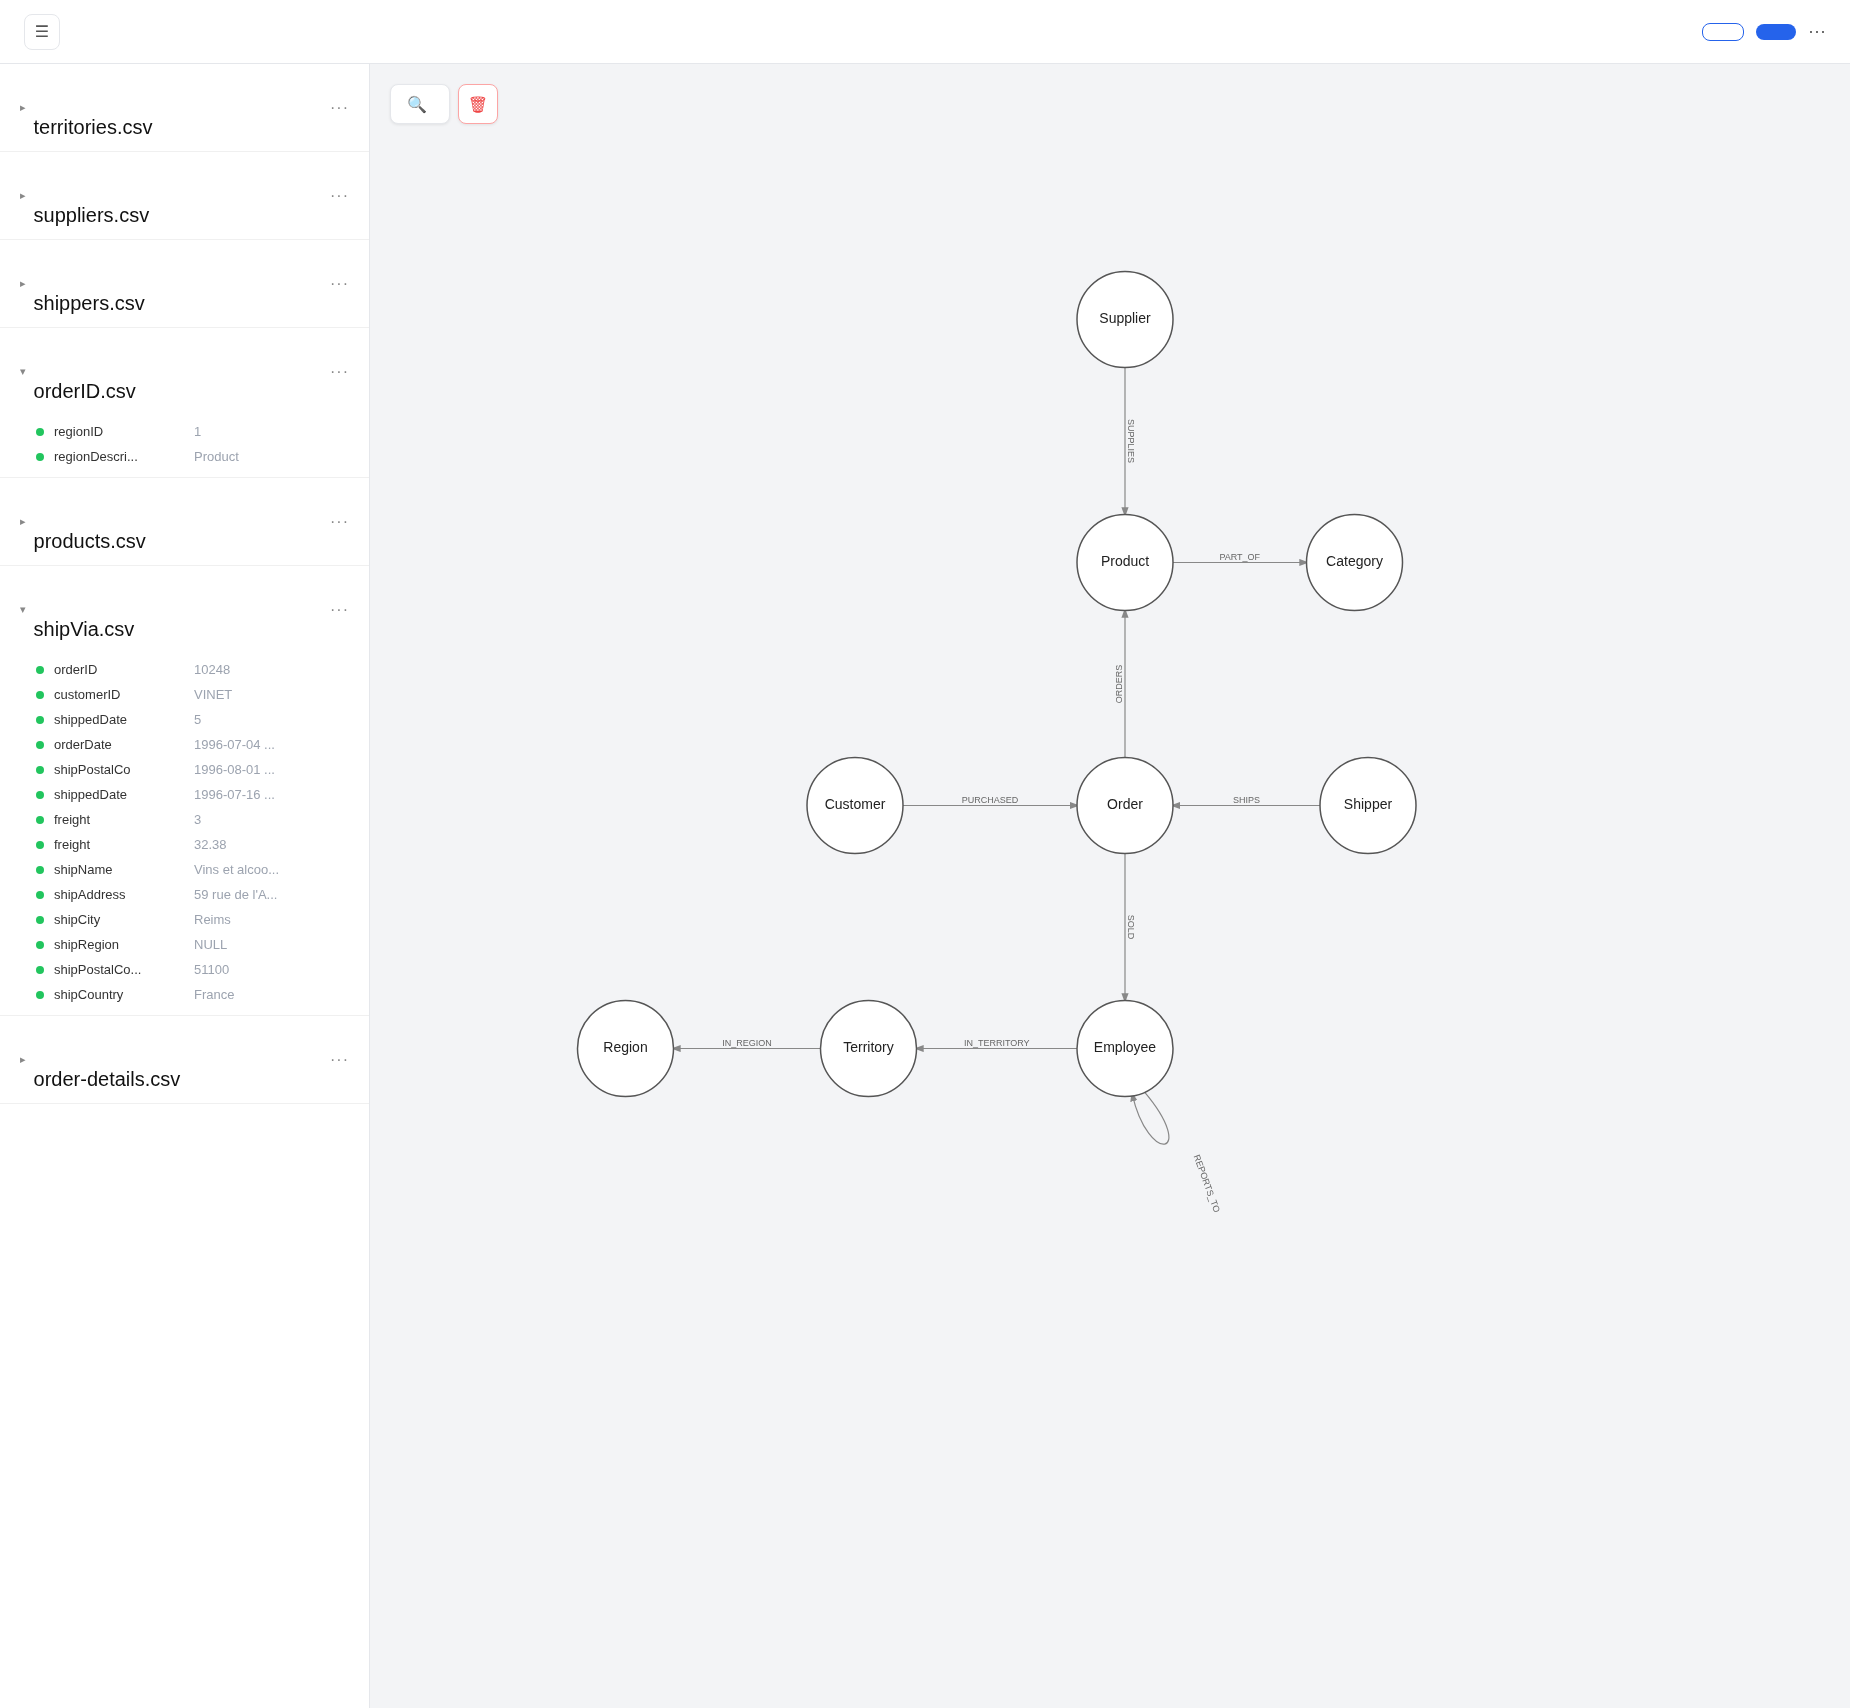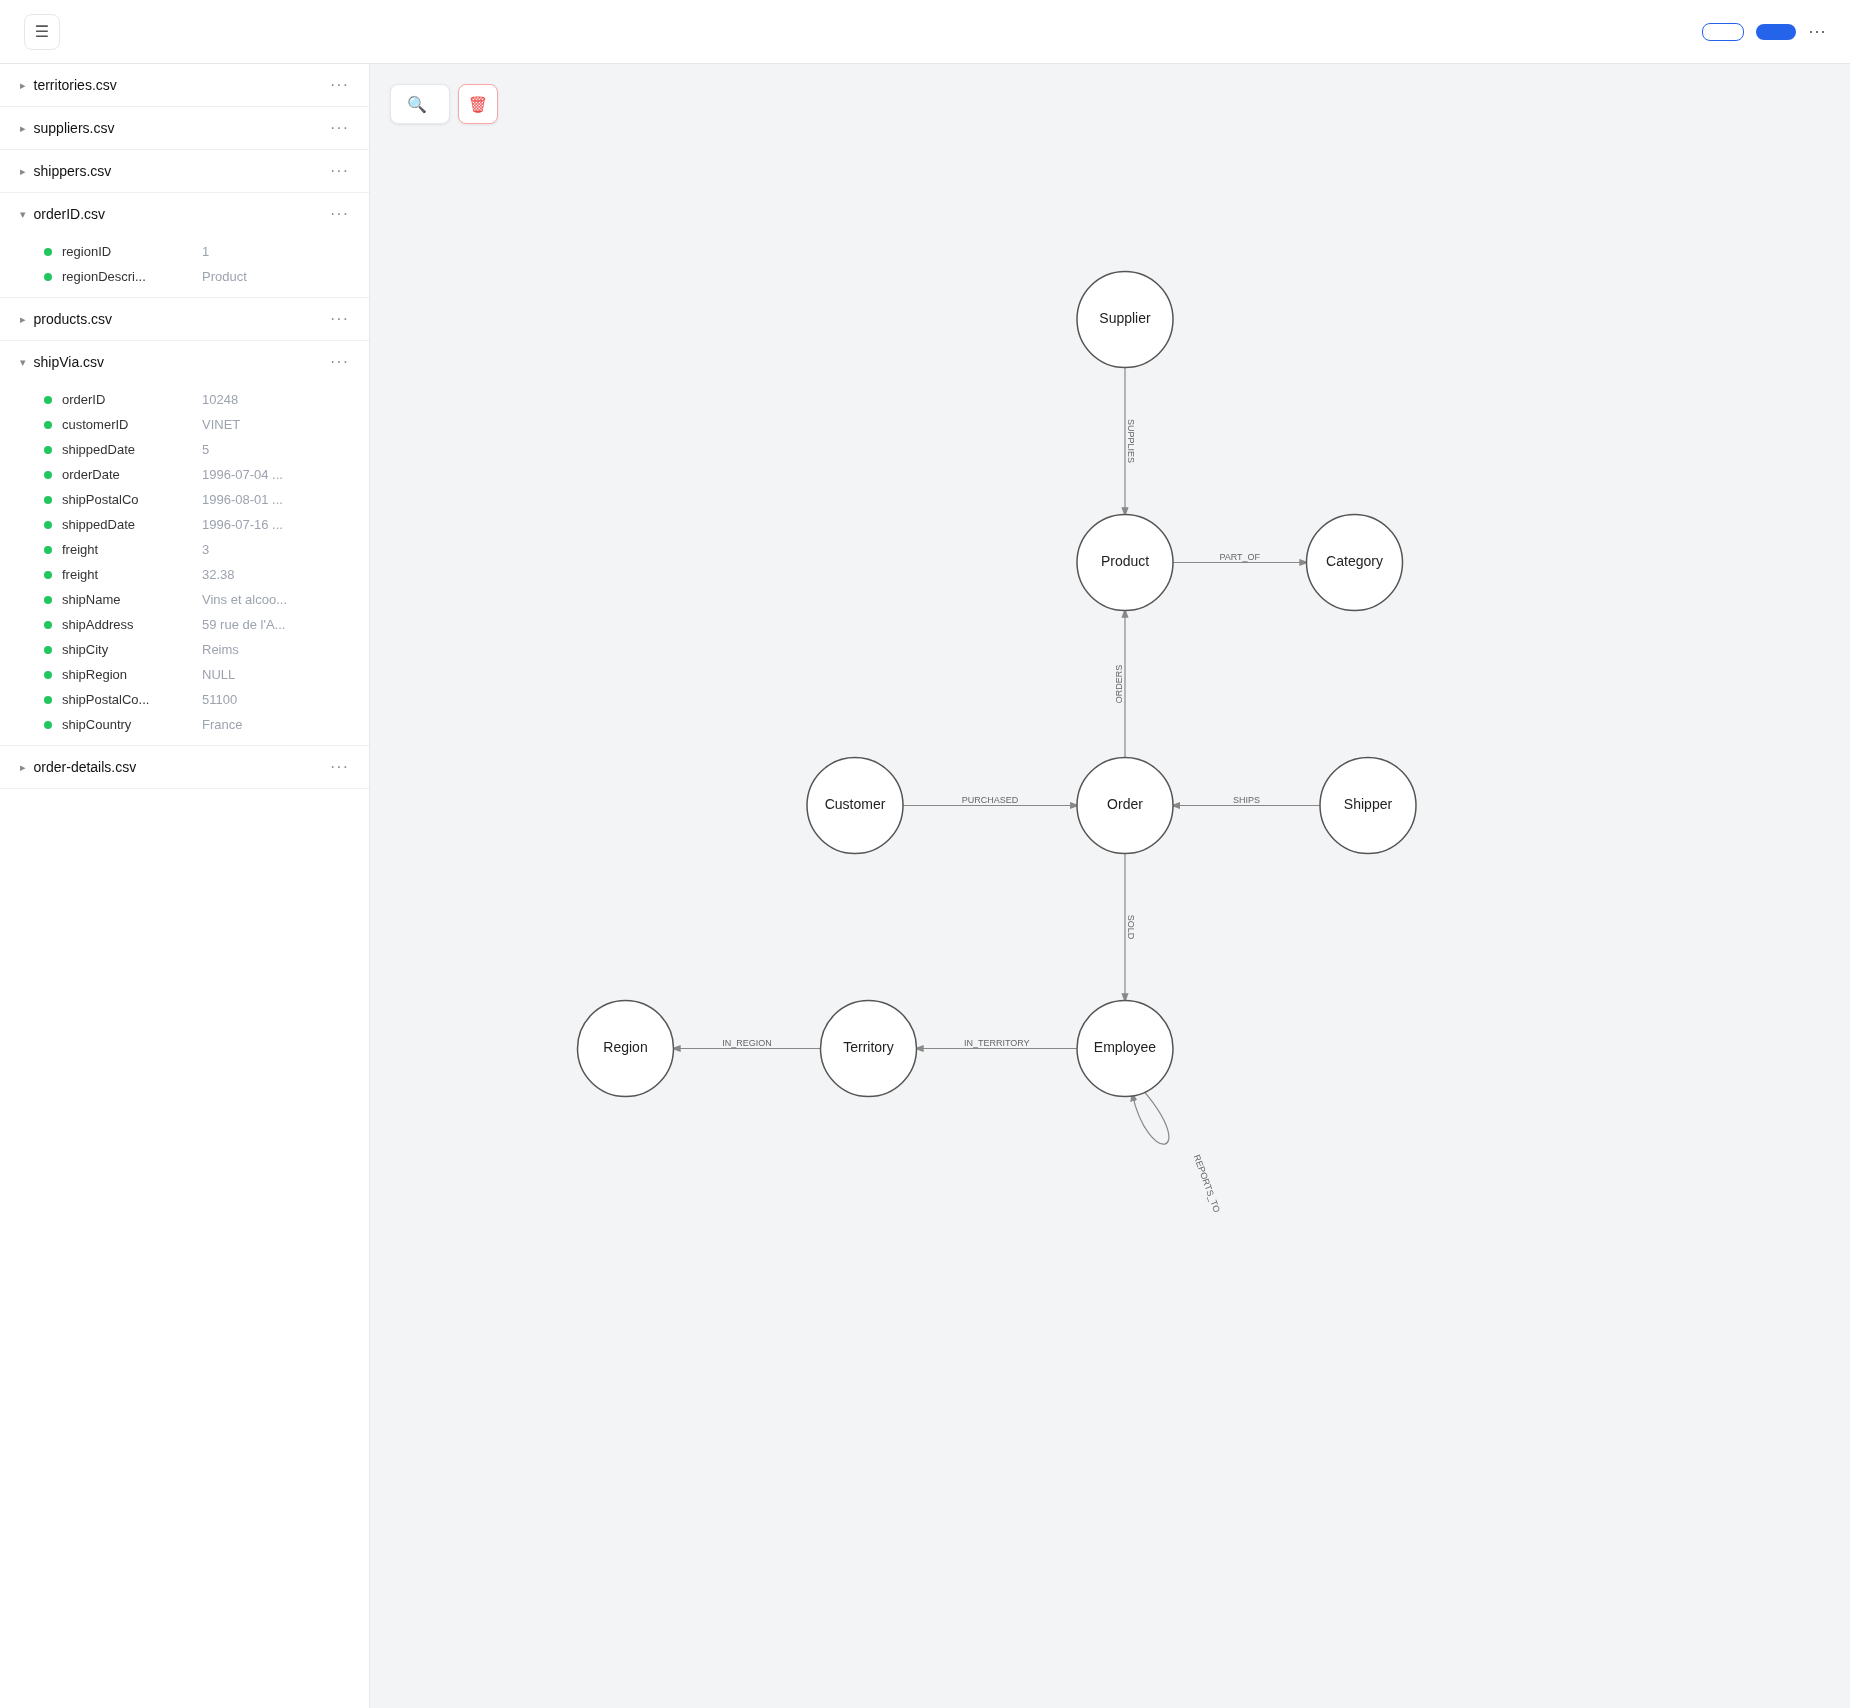--- a/index.html
+++ b/index.html
@@ -55,23 +55,23 @@
       flex-shrink: 0;
     }
     .file-section { border-bottom: 1px solid #f0f0f0; }
     .file-header {
       display: flex; align-items: center; justify-content: space-between;
       padding: 12px 20px;
       cursor: pointer;
     }
     .file-header-left { display: flex; align-items: center; gap: 8px; }
     .chevron { font-size: 11px; color: #888; }
-    .file-name { font-size: 14px; font-weight: 500; color: #111; }
+    .file-name { font-size: 20px; font-weight: 500; color: #111; margin-top: 40px; }
     .file-more { background: none; border: none; cursor: pointer; color: #888; font-size: 16px; letter-spacing: 1px; }
-    .file-rows { padding: 4px 0 8px 8px; }
+    .file-rows { padding: 4px 0 8px 0; }
     .field-row {
       display: flex; align-items: center;
       padding: 5px 20px 5px 36px;
       gap: 10px;
     }
     .field-dot { width: 8px; height: 8px; border-radius: 50%; background: #22c55e; flex-shrink: 0; }
     .field-name { font-size: 13px; color: #333; width: 130px; }
     .field-value { font-size: 13px; color: #9ca3af; }
 
     

